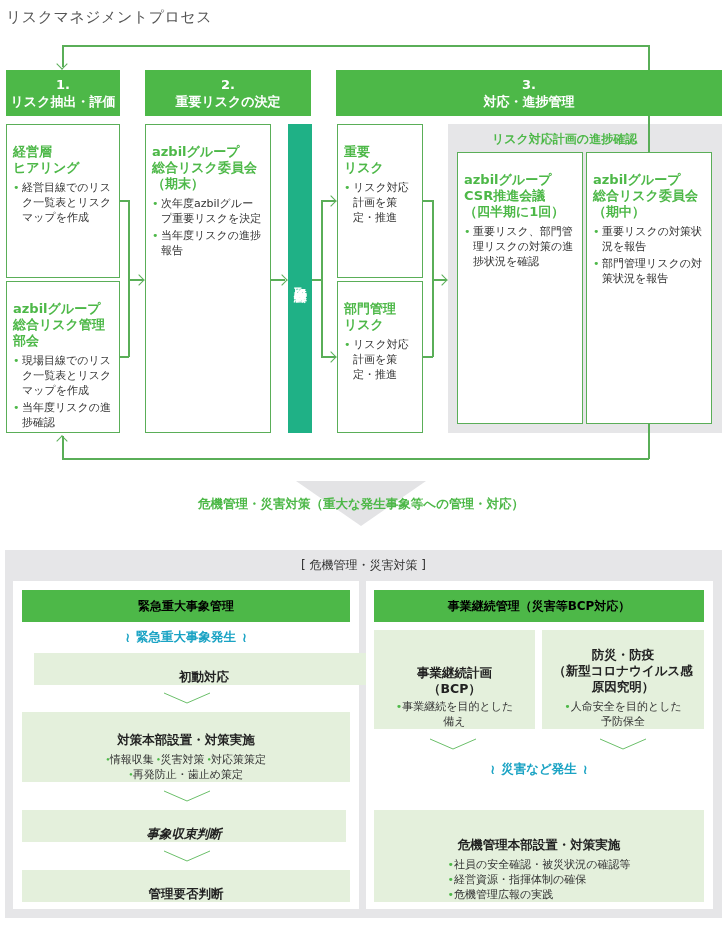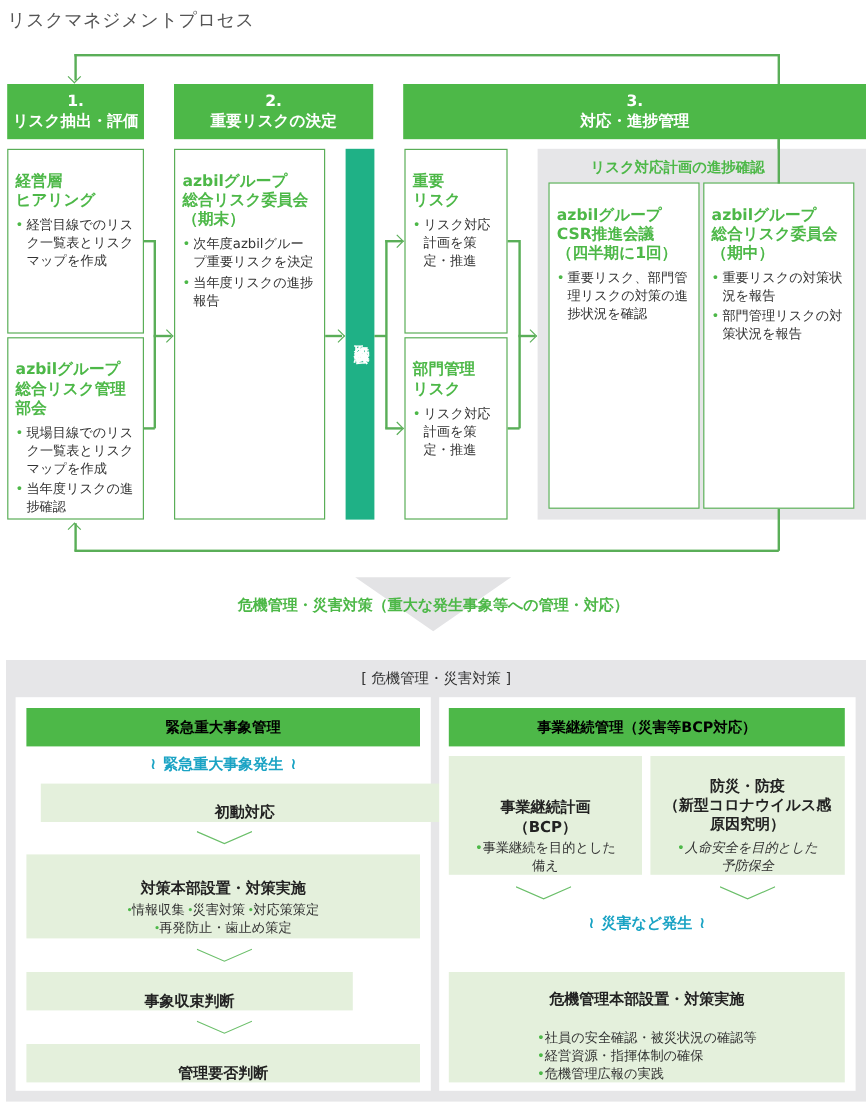--- a/index.html
+++ b/index.html
@@ -176,57 +176,57 @@
     <span class="dot">•</span><span>災害対策</span>
     <span class="dot">•</span><span>対応策策定</span>
   </div>
   <div class="b"><span class="dot">•</span><span>再発防止・歯止め策定</span></div>
 </div>
 <div class="abs" style="left:164px;top:788px;">
   <svg width="46" height="14">
       <polyline points="0,2 23,12 46,2" fill="none" stroke="#6bbf6a" stroke-width="1"></polyline>
     </svg>
 </div>
-<div class="abs mint" style="left:22px;top:810px;width:272px;height:32px;">
+<div class="abs mint" style="left:22px;top:810px;width:324px;height:32px;font-style:italic;">
   <div class="t">事象収束判断</div>
 </div>
 <div class="abs" style="left:164px;top:848px;">
   <svg width="46" height="14">
       <polyline points="0,2 23,12 46,2" fill="none" stroke="#6bbf6a" stroke-width="1"></polyline>
     </svg>
 </div>
 <div class="abs mint" style="left:22px;top:870px;width:328px;height:32px;">
   <div class="t">管理要否判断</div>
 </div>
 
 <div class="abs panel-white" style="left:366px;top:581px;width:347px;height:328px;"></div>
 <div class="abs ghdr" style="left:374px;top:590px;width:330px;height:32px;">事業継続管理（災害等BCP対応）</div>
 <div class="abs mint" style="left:374px;top:630px;width:161px;height:99px;">
   <div class="t"><span>事業継続計画</span><br><span>（BCP）</span></div>
   <div class="b" style="margin-top:2px;"><span class="dot">•</span><span>事業継続を目的とした</span><br><span>備え</span></div>
 </div>
 <div class="abs mint" style="left:542px;top:630px;width:162px;height:99px;">
   <div class="t"><span>防災・防疫</span><br><span>（新型コロナウイルス感</span><br><span>原因究明）</span></div>
-  <div class="b" style="margin-top:4px;font-style:italic;"><span class="dot">•</span><span>人命安全を目的とした</span><br><span>予防保全</span></div>
+  <div class="b" style="margin-top:4px;"><span class="dot">•</span><span>人命安全を目的とした</span><br><span>予防保全</span></div>
 </div>
 <div class="abs" style="left:430px;top:736px;">
   <svg width="46" height="14">
       <polyline points="0,2 23,12 46,2" fill="none" stroke="#6bbf6a" stroke-width="1"></polyline>
     </svg>
 </div>
 <div class="abs" style="left:600px;top:736px;">
   <svg width="46" height="14">
       <polyline points="0,2 23,12 46,2" fill="none" stroke="#6bbf6a" stroke-width="1"></polyline>
     </svg>
 </div>
 <div class="abs event" style="left:374px;top:757px;width:330px;height:24px;">
   <span class="wavy">≀</span>
   <span>災害など発生</span>
   <span class="wavy">≀</span>
 </div>
 <div class="abs mint" style="left:374px;top:810px;width:330px;height:92px;align-items:center;">
   <div class="t">危機管理本部設置・対策実施</div>
-  <div style="text-align:left;margin-top:16px;">
+  <div style="text-align:left;margin-top:4px;">
     <div class="b"><span class="dot">•</span><span>社員の安全確認・被災状況の確認等</span></div>
     <div class="b"><span class="dot">•</span><span>経営資源・指揮体制の確保</span></div>
     <div class="b"><span class="dot">•</span><span>危機管理広報の実践</span></div>
   </div>
 </div>
 
 </body></html>

